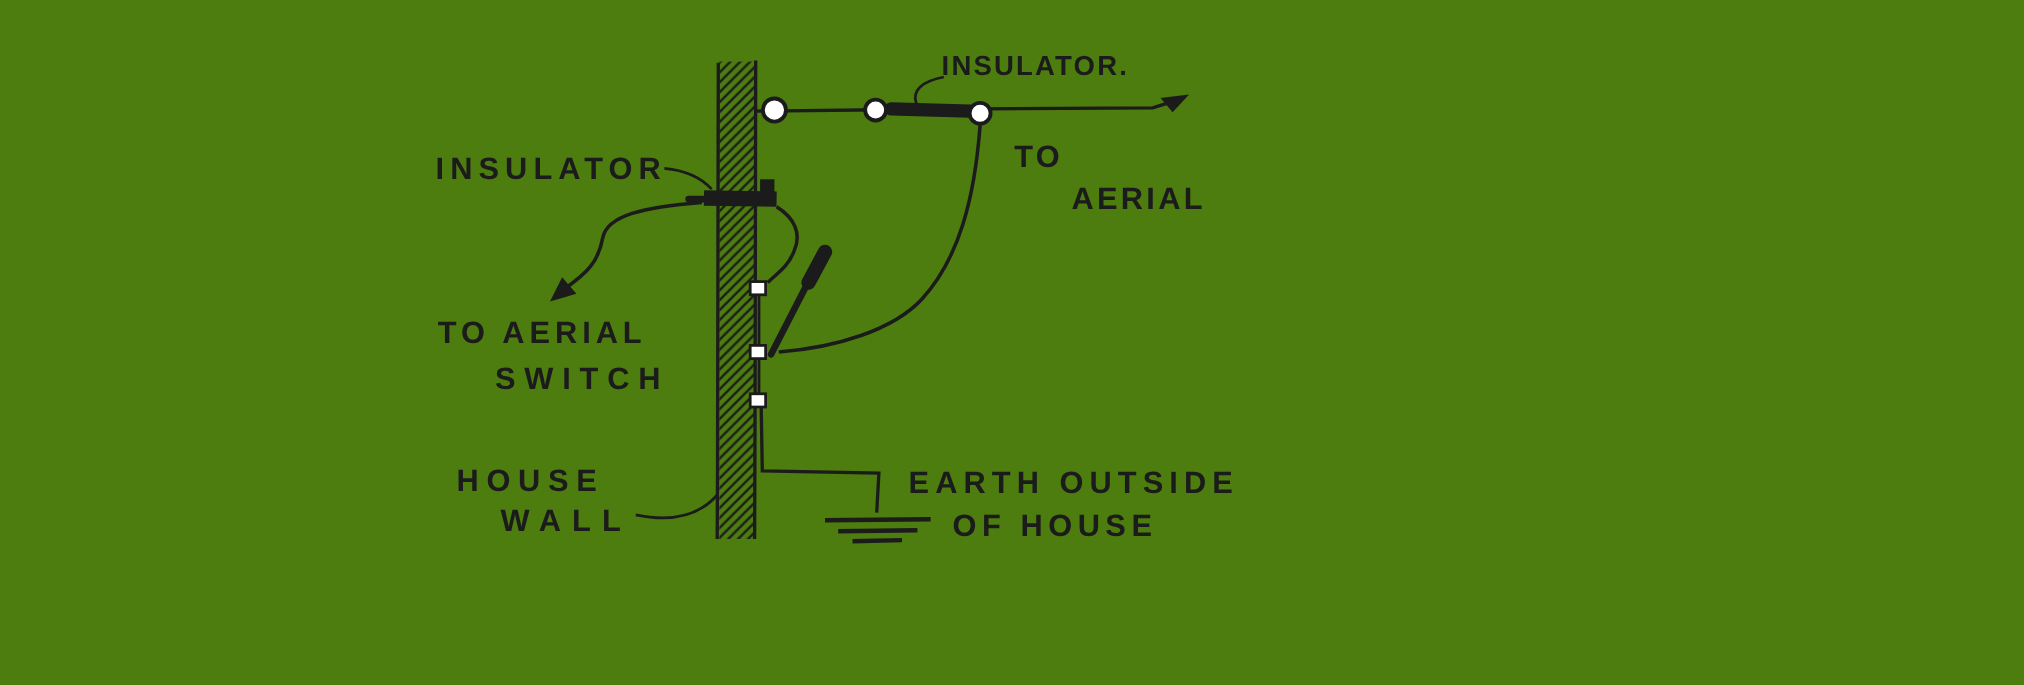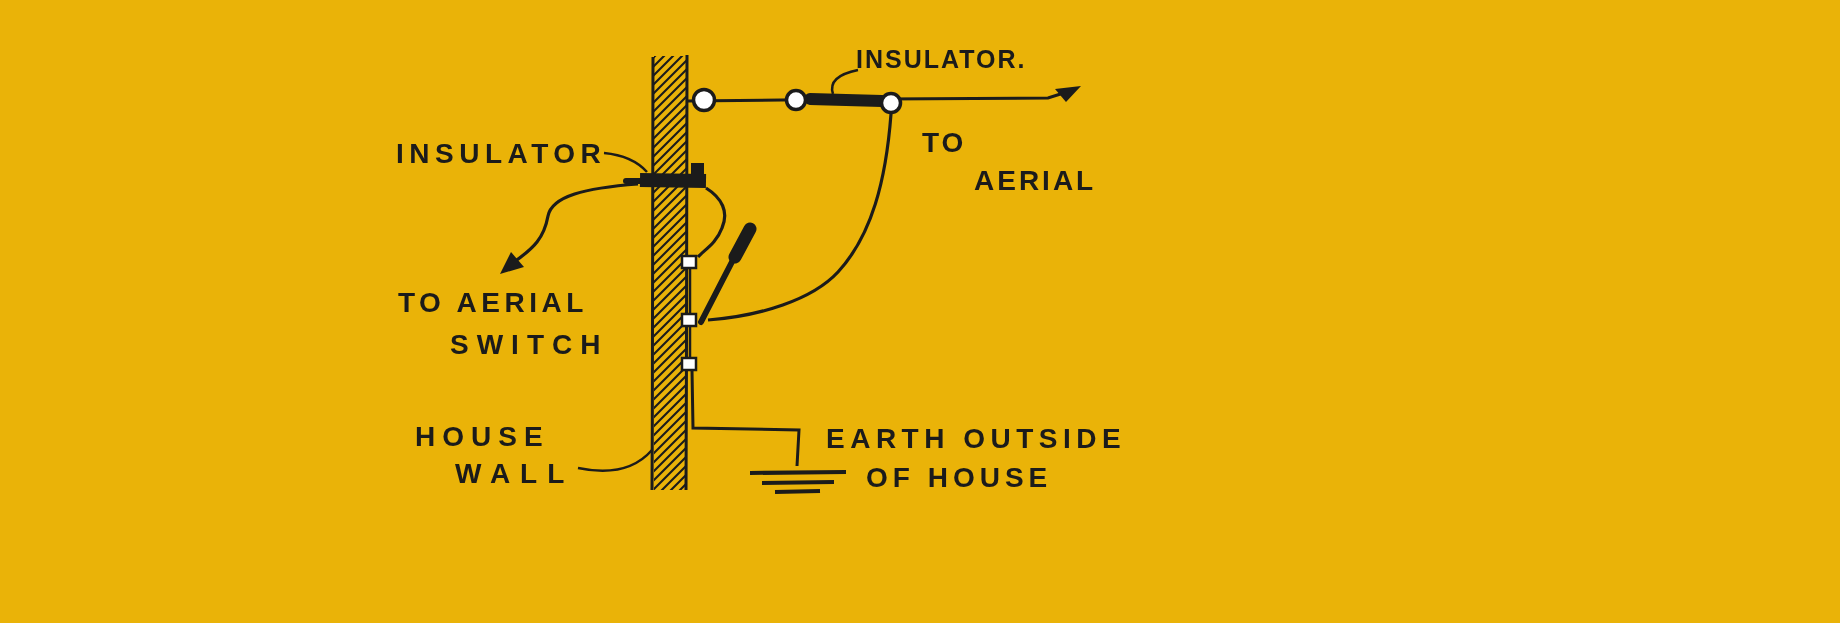--- a/index.html
+++ b/index.html
@@ -8,21 +8,21 @@
     width: 1840px;
     height: 623px;
     background: #ffffff;
     overflow: hidden;
     font-family: "Liberation Sans", sans-serif;
   }
   .canvas-wrap {
     position: relative;
     width: 1840px;
     height: 623px;
-    background: #eab308;
+    background: #4d7c0f;
   }
   svg text {
     font-family: "Liberation Sans", sans-serif;
     font-weight: bold;
   }
 </style>
 </head>
 <body>
 
 <div class="canvas-wrap">

